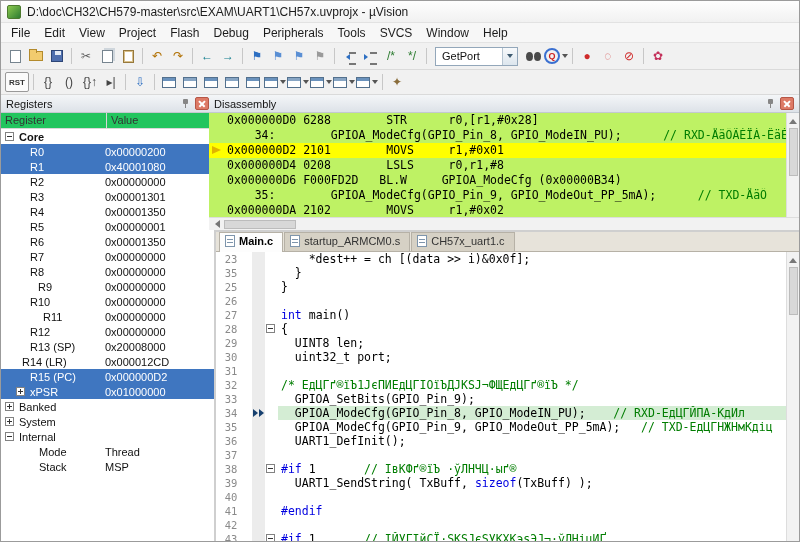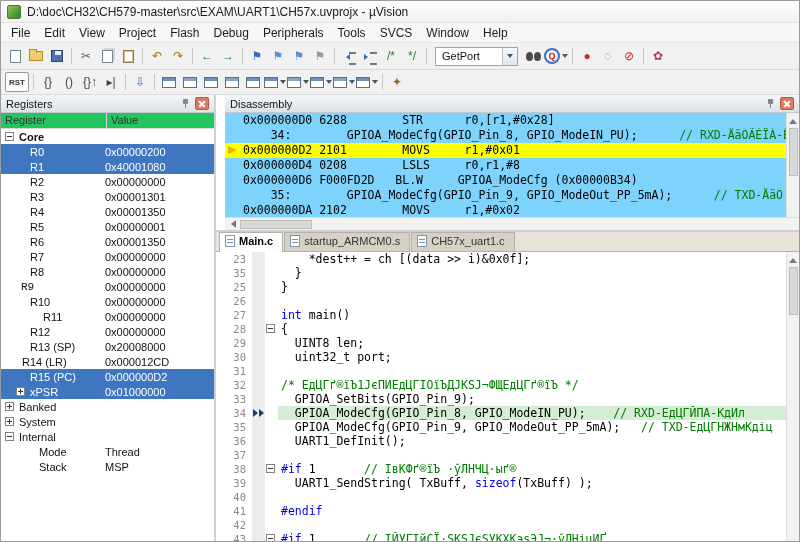--- a/index.html
+++ b/index.html
@@ -55,21 +55,21 @@
   .reg-cols .c1{width:106px;padding:1px 4px;border-right:1px solid #d8d8d8}
   .reg-cols .c2{flex:1;padding:1px 4px}
   .reg-tree{flex:1;overflow:hidden}
   .reg-row{display:flex;height:15px;font-size:11px;align-items:center;position:relative;color:#111}
   .reg-row .nm{display:flex;align-items:center;white-space:nowrap}
   .reg-row .val{position:absolute;left:104px;white-space:nowrap}
   .reg-row.sel{background:#3f76c0;color:#fff}
   .tbox{width:9px;height:9px;border:1px solid #828282;background:#fff;position:relative;margin-right:5px;flex:none;display:inline-block}
   .tbox::before{content:"";position:absolute;left:1px;right:1px;top:3px;height:1px;background:#333}
   .tbox.plus::after{content:"";position:absolute;top:1px;bottom:1px;left:3px;width:1px;background:#333}
-  #disasm{position:absolute;left:224px;top:0;right:0;height:135px;display:flex;flex-direction:column;background:#7dd3fc}
+  #disasm{position:absolute;left:208px;top:0;right:0;height:135px;display:flex;flex-direction:column;background:#bef264}
   #hsplit{position:absolute;left:215px;right:0;top:135px;height:2px;background:#cfcfcf}
   .dis-wrap{flex:1;display:flex;overflow:hidden}
   .dis-content{flex:1;overflow:hidden;font-family:"DejaVu Sans Mono",monospace;font-size:11.5px}
   .dis-line{height:15px;line-height:15px;white-space:pre;padding-left:18px;position:relative;color:#000;overflow:hidden}
   .dis-line .c{color:#007d00}
   .dis-line.cur{background:#ffff00}
   .cur-arrow{position:absolute;left:3px;top:3px;width:0;height:0;border-left:9px solid #e0b400;border-top:4.5px solid transparent;border-bottom:4.5px solid transparent}
   .hscroll{height:13px;background:#f2f2f2;border-top:1px solid #ddd;display:flex;align-items:center;flex:none}
   .vscroll{width:13px;background:#f2f2f2;border-left:1px solid #ddd;display:flex;flex-direction:column;align-items:center;flex:none}
   .sb-btn{width:13px;height:13px;display:flex;align-items:center;justify-content:center;flex:none}
@@ -79,21 +79,21 @@
   .sb-vthumb{height:48px;width:9px;background:#d8d8d8;border:1px solid #bcbcbc;margin-top:2px}
   #editor{position:absolute;left:215px;top:137px;right:0;bottom:0;display:flex;flex-direction:column;background:#fff}
   .tabbar{height:20px;background:#e7e3da;display:flex;align-items:flex-end;border-bottom:1px solid #b6b1a6;padding-left:3px;gap:1px;flex:none}
   .tab{display:flex;gap:4px;font-size:11px;padding:2px 9px 2px 5px;border:1px solid #b6b1a6;border-bottom:none;background:#d6d1c5;color:#333;height:19px;white-space:nowrap}
   .tab.active{background:#fdfdfd;font-weight:bold;height:20px;margin-bottom:-1px;color:#000}
   .tab-icon{width:10px;height:12px;background:#fff;border:1px solid #7e95ac;position:relative;flex:none}
   .tab-icon::before{content:"";position:absolute;left:1px;right:1px;top:3px;height:1px;background:#7e95ac;box-shadow:0 3px 0 #7e95ac}
   .ed-body{flex:1;display:flex;overflow:hidden}
   .ed-lines{flex:1;font-family:"DejaVu Sans Mono",monospace;font-size:11.5px;overflow:hidden}
   .ed-row{display:flex;height:14px;line-height:14px;overflow:hidden}
-  .ln{width:36px;text-align:right;padding-right:6px;color:#8a8a8a;font-size:10.5px;flex:none}
+  .ln{width:36px;text-align:center;padding-right:6px;color:#8a8a8a;font-size:10.5px;flex:none}
   .bpm{width:13px;background:#ececec;flex:none;position:relative}
   .fm{width:13px;flex:none;position:relative}
   .fm .tbox{position:absolute;top:2px;left:1px;margin:0}
   .code{flex:1;white-space:pre;padding-left:3px;color:#000;overflow:hidden}
   .code .k{color:#0000e0}
   .code .c{color:#007d00}
   .ed-row.hl .code{background:#d4edd4}
   .stmt-marker{position:absolute;top:3px;left:1px;width:0;height:0;border-left:5px solid #17406f;border-top:4px solid transparent;border-bottom:4px solid transparent}
   .stmt-marker.second{left:7px}
 </style>
@@ -341,21 +341,21 @@
             </div>
             <div class="val">0x00000000</div>
           </div>
           <div class="reg-row">
             <div class="nm" style="padding-left: 29px;">
               <span>R8</span>
             </div>
             <div class="val">0x00000000</div>
           </div>
           <div class="reg-row">
-            <div class="nm" style="padding-left: 20px; font-family: Liberation Mono, monospace;">
+            <div class="nm" style="padding-left: 37px;">
               <span>R9</span>
             </div>
             <div class="val">0x00000000</div>
           </div>
           <div class="reg-row">
             <div class="nm" style="padding-left: 29px;">
               <span>R10</span>
             </div>
             <div class="val">0x00000000</div>
           </div>

